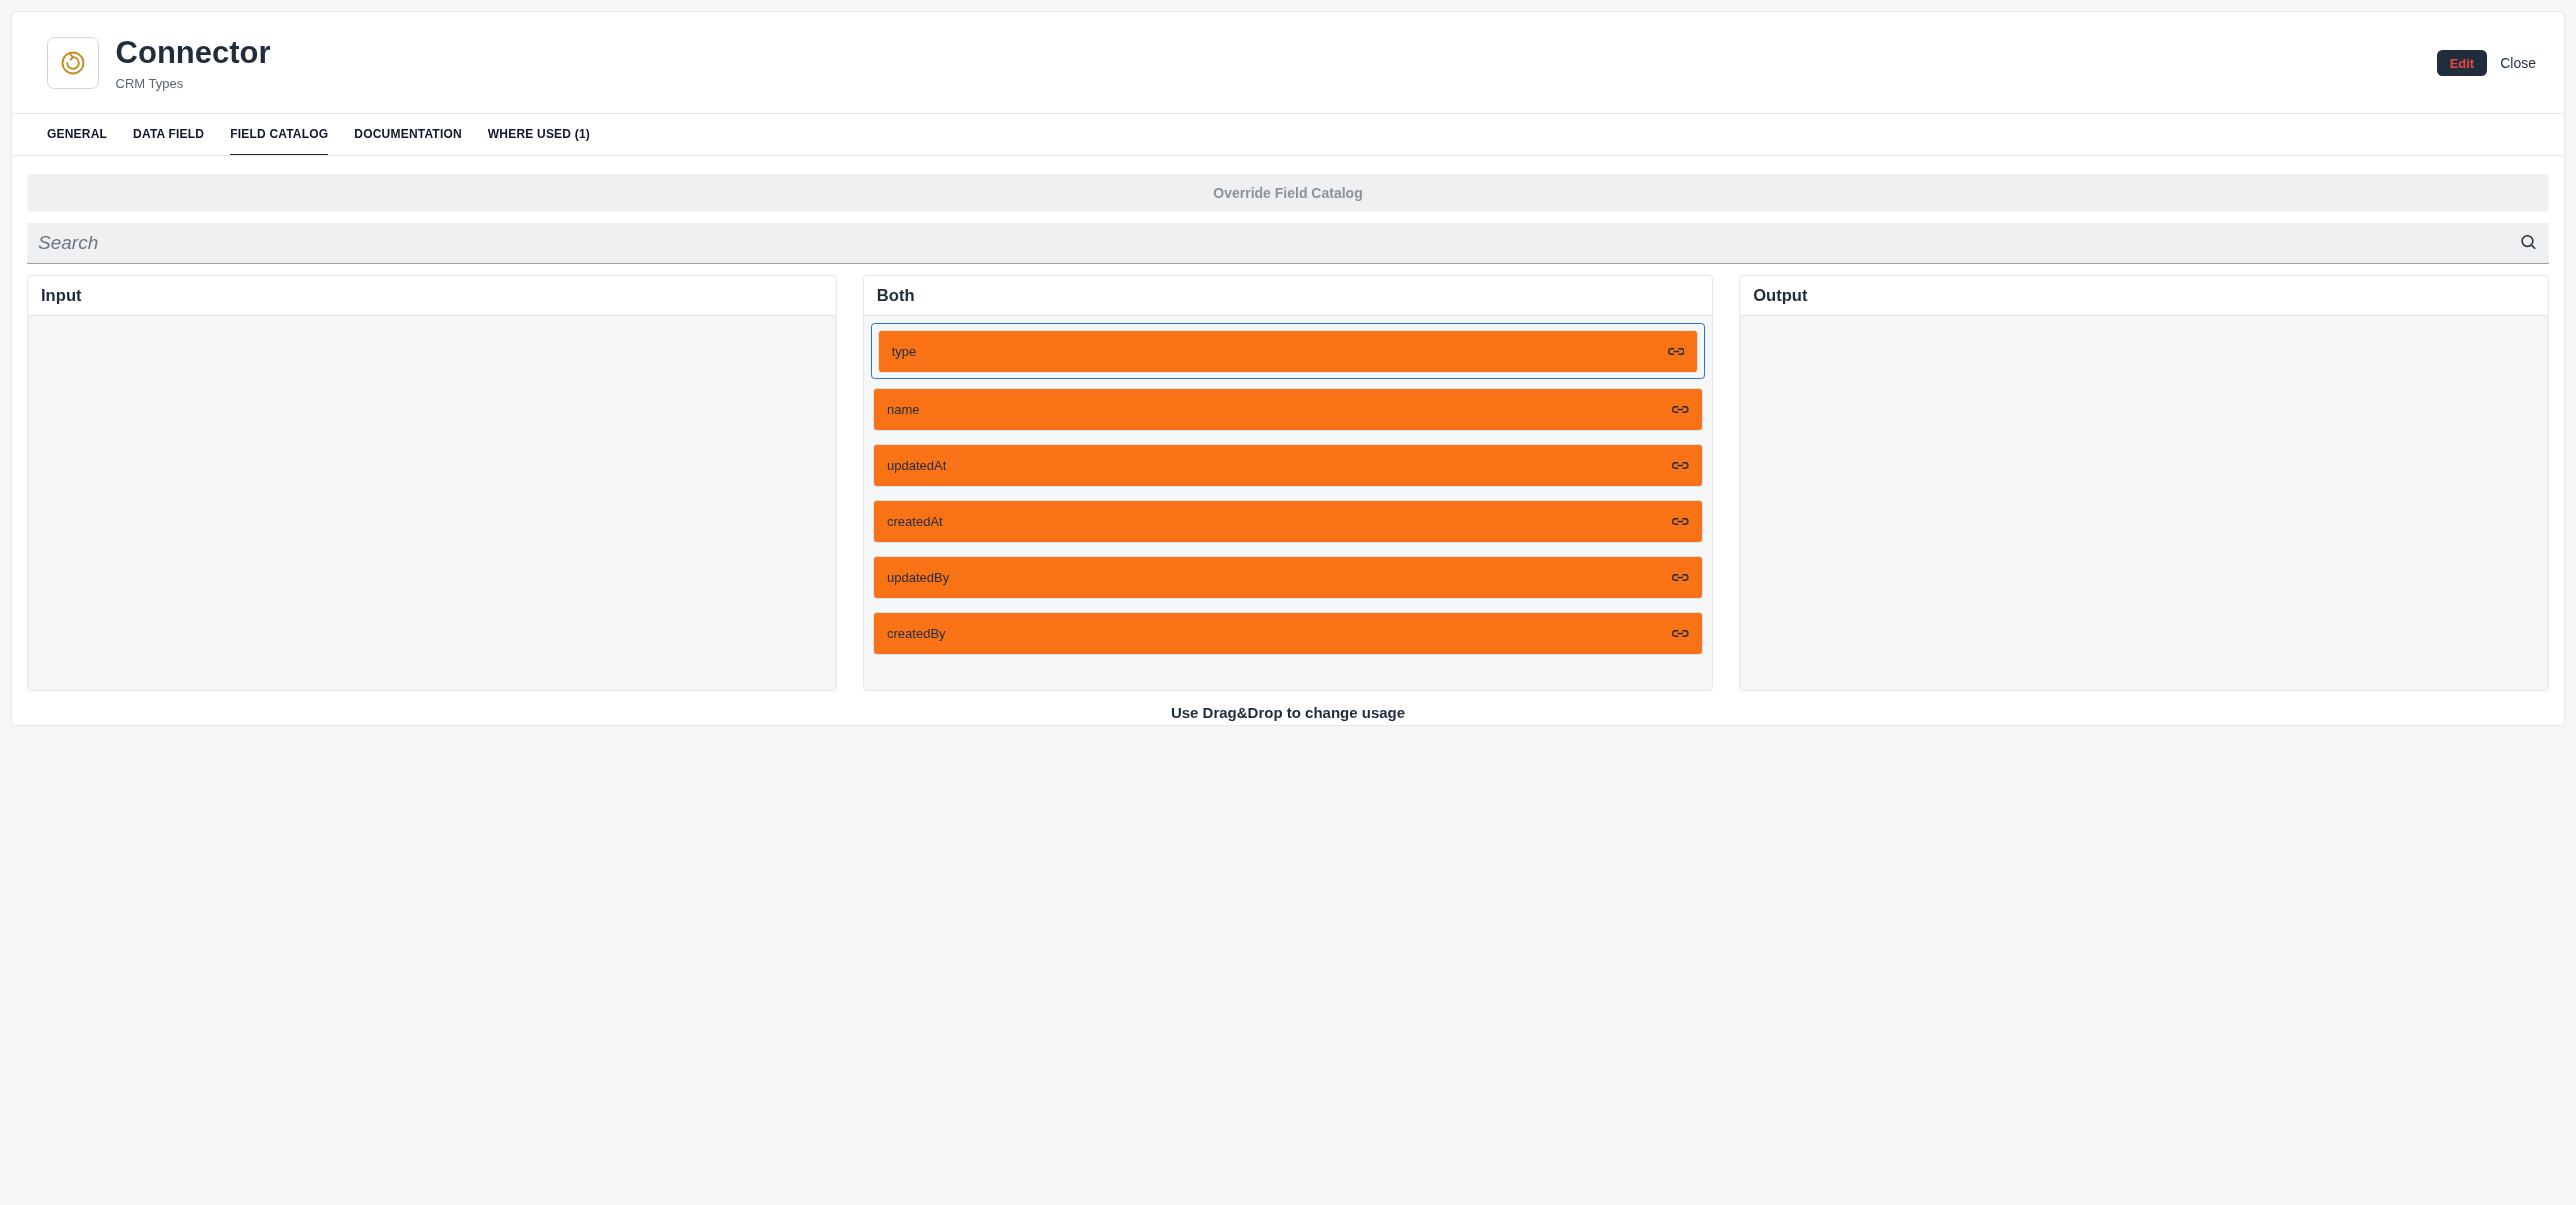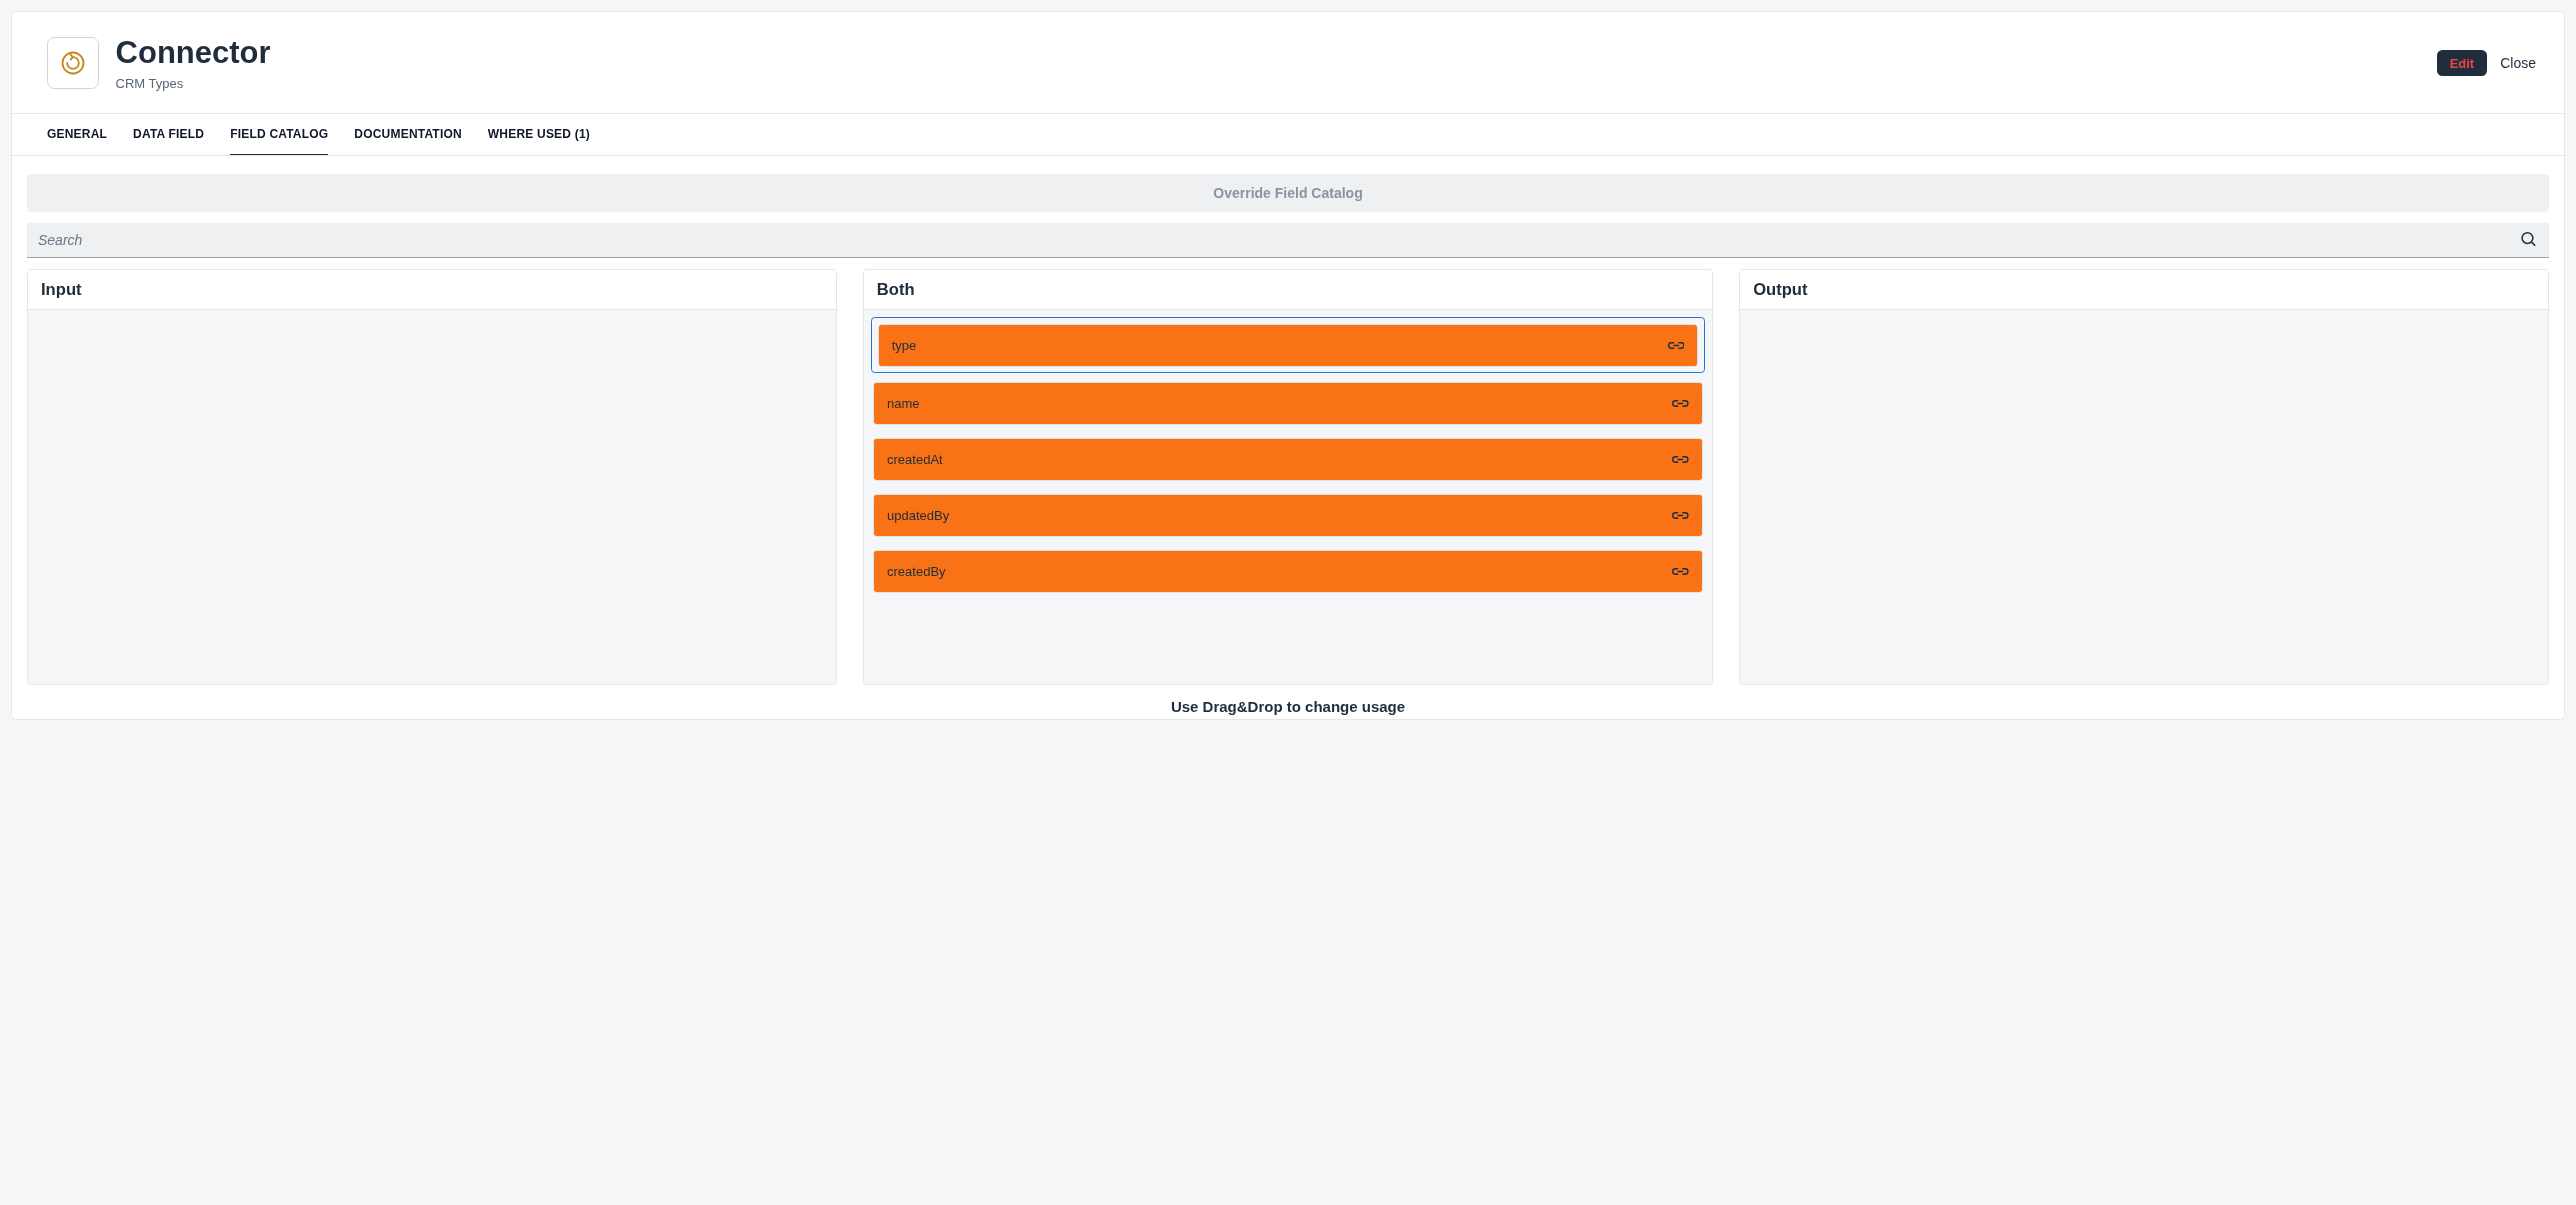--- a/index.html
+++ b/index.html
@@ -107,21 +107,21 @@
   .search-wrap {
     position: relative;
     margin-top: 11px;
   }
   .search-input {
     width: 100%;
     background: #eef0f2;
     border: none;
     border-bottom: 0.9px solid #9aa2ab;
     padding: 9.2px 37px 9.2px 11px;
-    font-size: 14px;
+    font-size: 19px;
     font-style: italic;
     color: #1f2d3d;
     outline: none;
   }
   .search-input::placeholder { color: #6b7683; font-style: italic; }
   .search-icon-btn {
     position: absolute;
     right: 7.4px;
     top: 50%;
     transform: translateY(-50%);
@@ -261,20 +261,29 @@
                 <div class="field-item">
                   <span class="field-label">name</span>
                   <span class="link-icon">
                     <svg viewBox="0 0 24 16" fill="none" stroke="currentColor" stroke-width="2">
                         <path d="M9 8H5a4 4 0 0 1 0-8h4M15 8h4a4 4 0 0 0 0-8h-4" transform="translate(0 4)"></path>
                         <line x1="8" y1="8" x2="16" y2="8"></line>
                       </svg>
                   </span>
                 </div>
                 <div class="field-item">
+                  <span class="field-label">updatedAt</span>
+                  <span class="link-icon">
+                    <svg viewBox="0 0 24 16" fill="none" stroke="currentColor" stroke-width="2">
+                        <path d="M9 8H5a4 4 0 0 1 0-8h4M15 8h4a4 4 0 0 0 0-8h-4" transform="translate(0 4)"></path>
+                        <line x1="8" y1="8" x2="16" y2="8"></line>
+                      </svg>
+                  </span>
+                </div>
+                <div class="field-item">
                   <span class="field-label">createdAt</span>
                   <span class="link-icon">
                     <svg viewBox="0 0 24 16" fill="none" stroke="currentColor" stroke-width="2">
                         <path d="M9 8H5a4 4 0 0 1 0-8h4M15 8h4a4 4 0 0 0 0-8h-4" transform="translate(0 4)"></path>
                         <line x1="8" y1="8" x2="16" y2="8"></line>
                       </svg>
                   </span>
                 </div>
                 <div class="field-item">
                   <span class="field-label">updatedBy</span>

